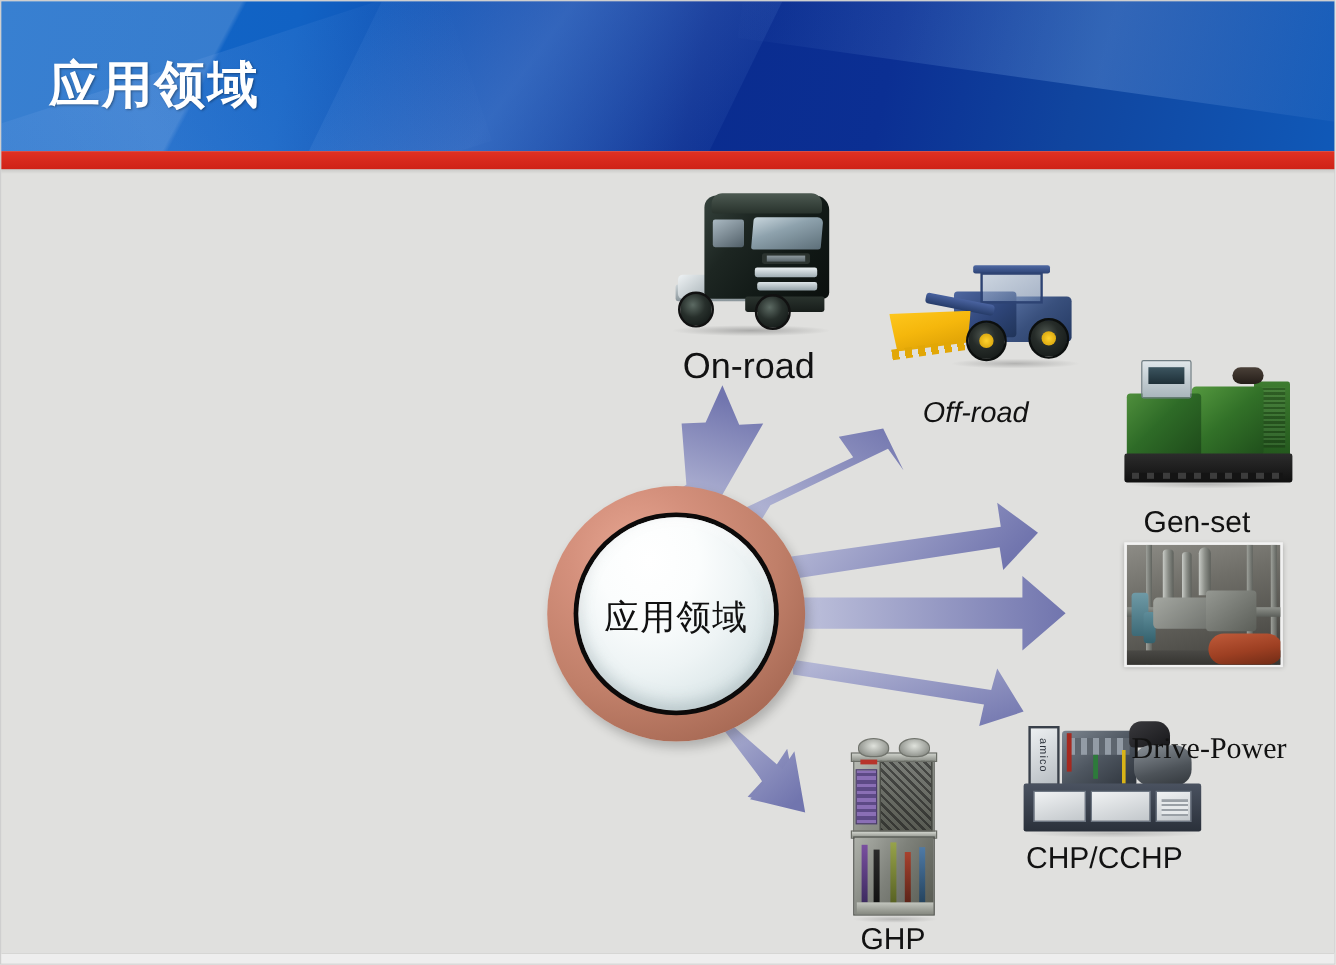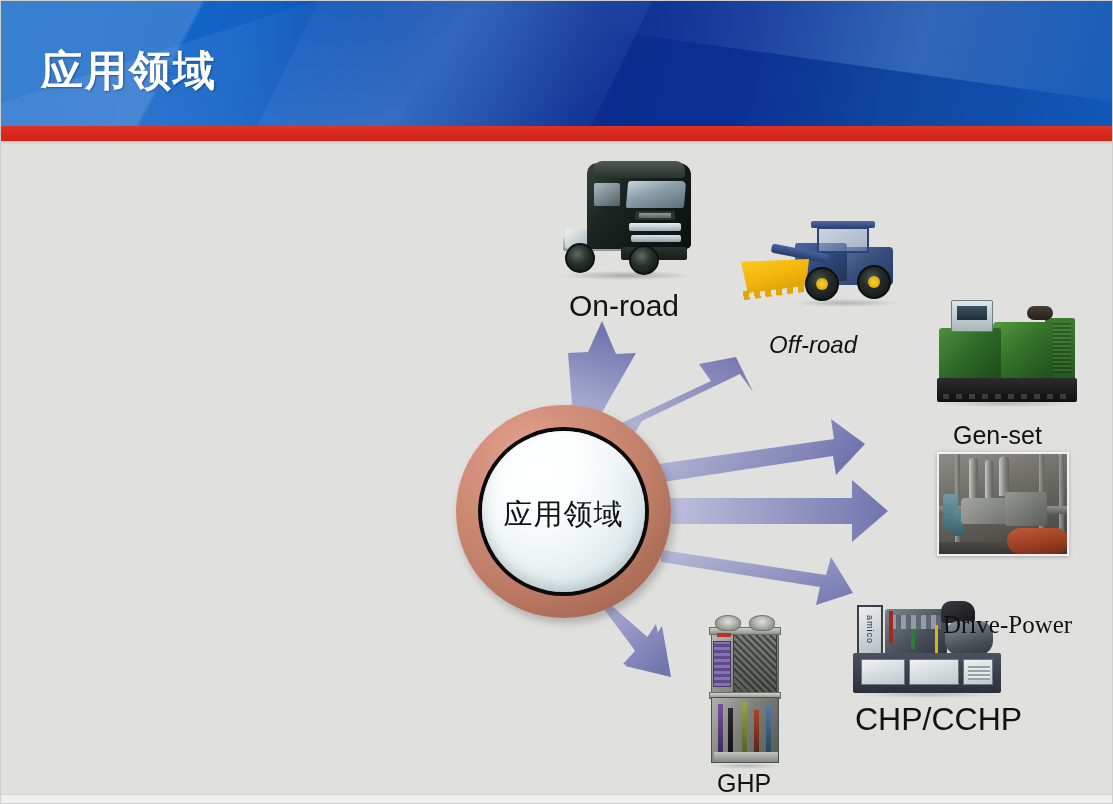--- a/index.html
+++ b/index.html
@@ -529,21 +529,21 @@
   #img-chp .shadow {
     position: absolute; left: 6px; top: 92px; width: 138px; height: 7px;
     background: radial-gradient(ellipse, rgba(90,90,90,0.28), rgba(0,0,0,0) 74%);
   }
 
   
   #lbl-onroad   { left: 568px; top: 288px; font-size: 30px; }
   #lbl-offroad  { left: 768px; top: 330px; font-size: 24px; font-style: italic; }
   #lbl-genset   { left: 952px; top: 420px; font-size: 25px; }
   #lbl-drive    { left: 942px; top: 562px; font-size: 25px; margin-top: 48px; }
-  #lbl-chp      { left: 854px; top: 700px; font-size: 32px; }
+  #lbl-chp      { left: 854px; top: 700px; font-size: 25px; }
   #lbl-ghp      { left: 716px; top: 768px; font-size: 25px; }
 
   #bottom-edge {
     position: absolute; left: 0; top: 793px; width: 1113px; height: 11px;
     background: #eeeeee;
     border-top: 1px solid #d6d6d4;
   }
 </style>
 </head>
 <body>

